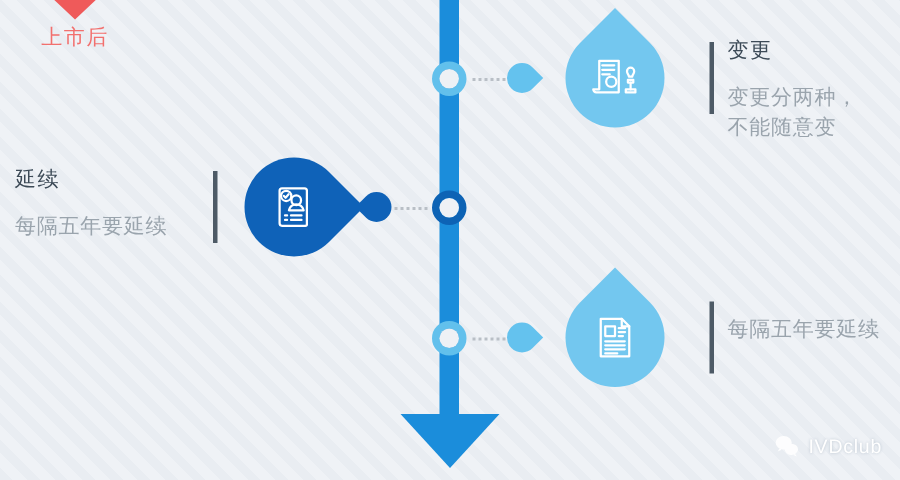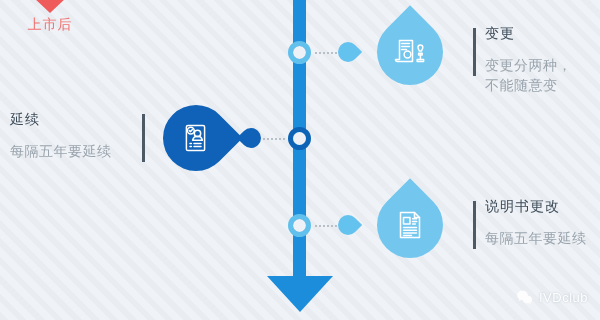--- a/index.html
+++ b/index.html
@@ -282,21 +282,20 @@
     <div class="bar"></div>
     <div class="body">
       <div class="title">延续</div>
       <div class="sub">每隔五年要延续</div>
     </div>
   </div>
 
   <div class="txt right" id="txt-3">
     <div class="bar"></div>
     <div class="body">
-      <div class="title">说明书更改</div>
       <div class="sub">每隔五年要延续</div>
     </div>
   </div>
 
   <div id="brand">
     <span class="wx">
       <svg width="17" height="17" viewBox="0 0 20 20" fill="#ffffff">
         <ellipse cx="7.6" cy="7.3" rx="6.3" ry="5.3"></ellipse>
         <path d="M4.4 11.6l-1.5 2.6 3.1-1.4z"></path>
         <ellipse cx="13.6" cy="12.4" rx="5.2" ry="4.4"></ellipse>

